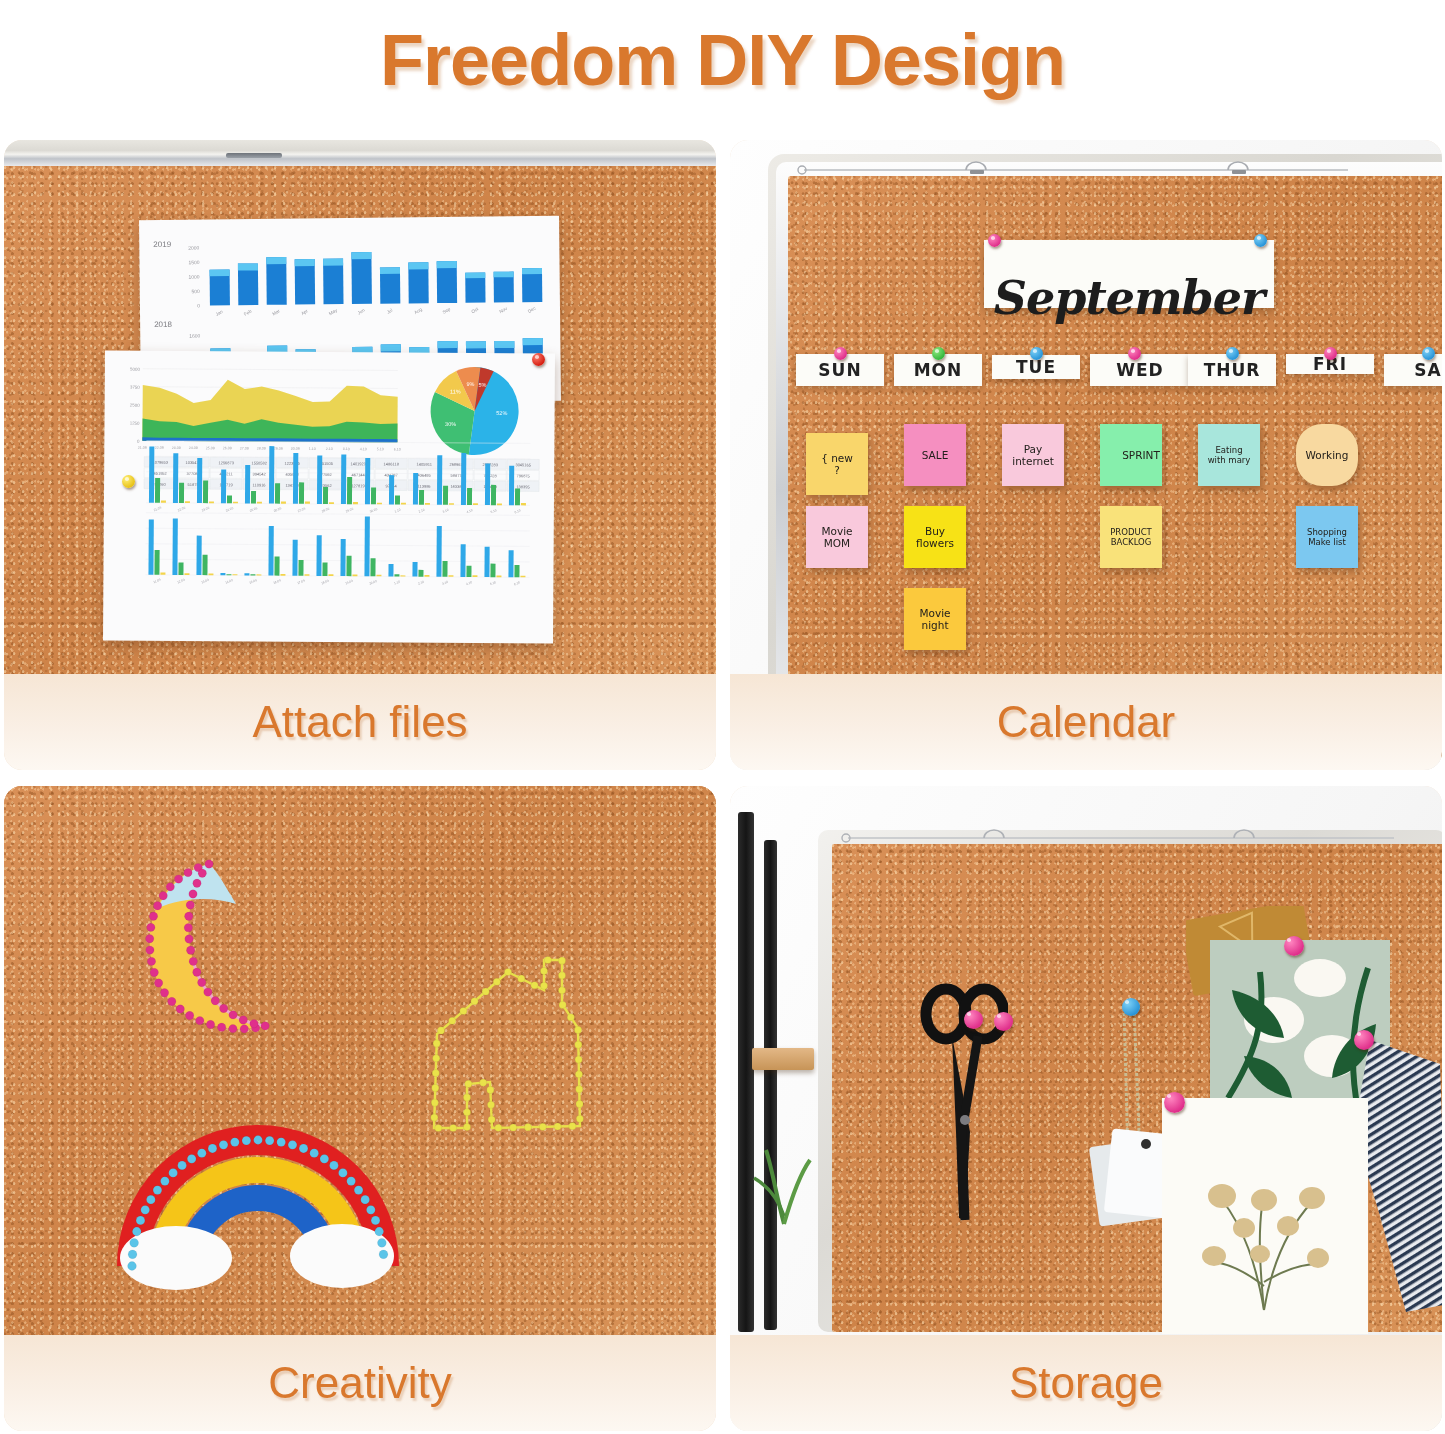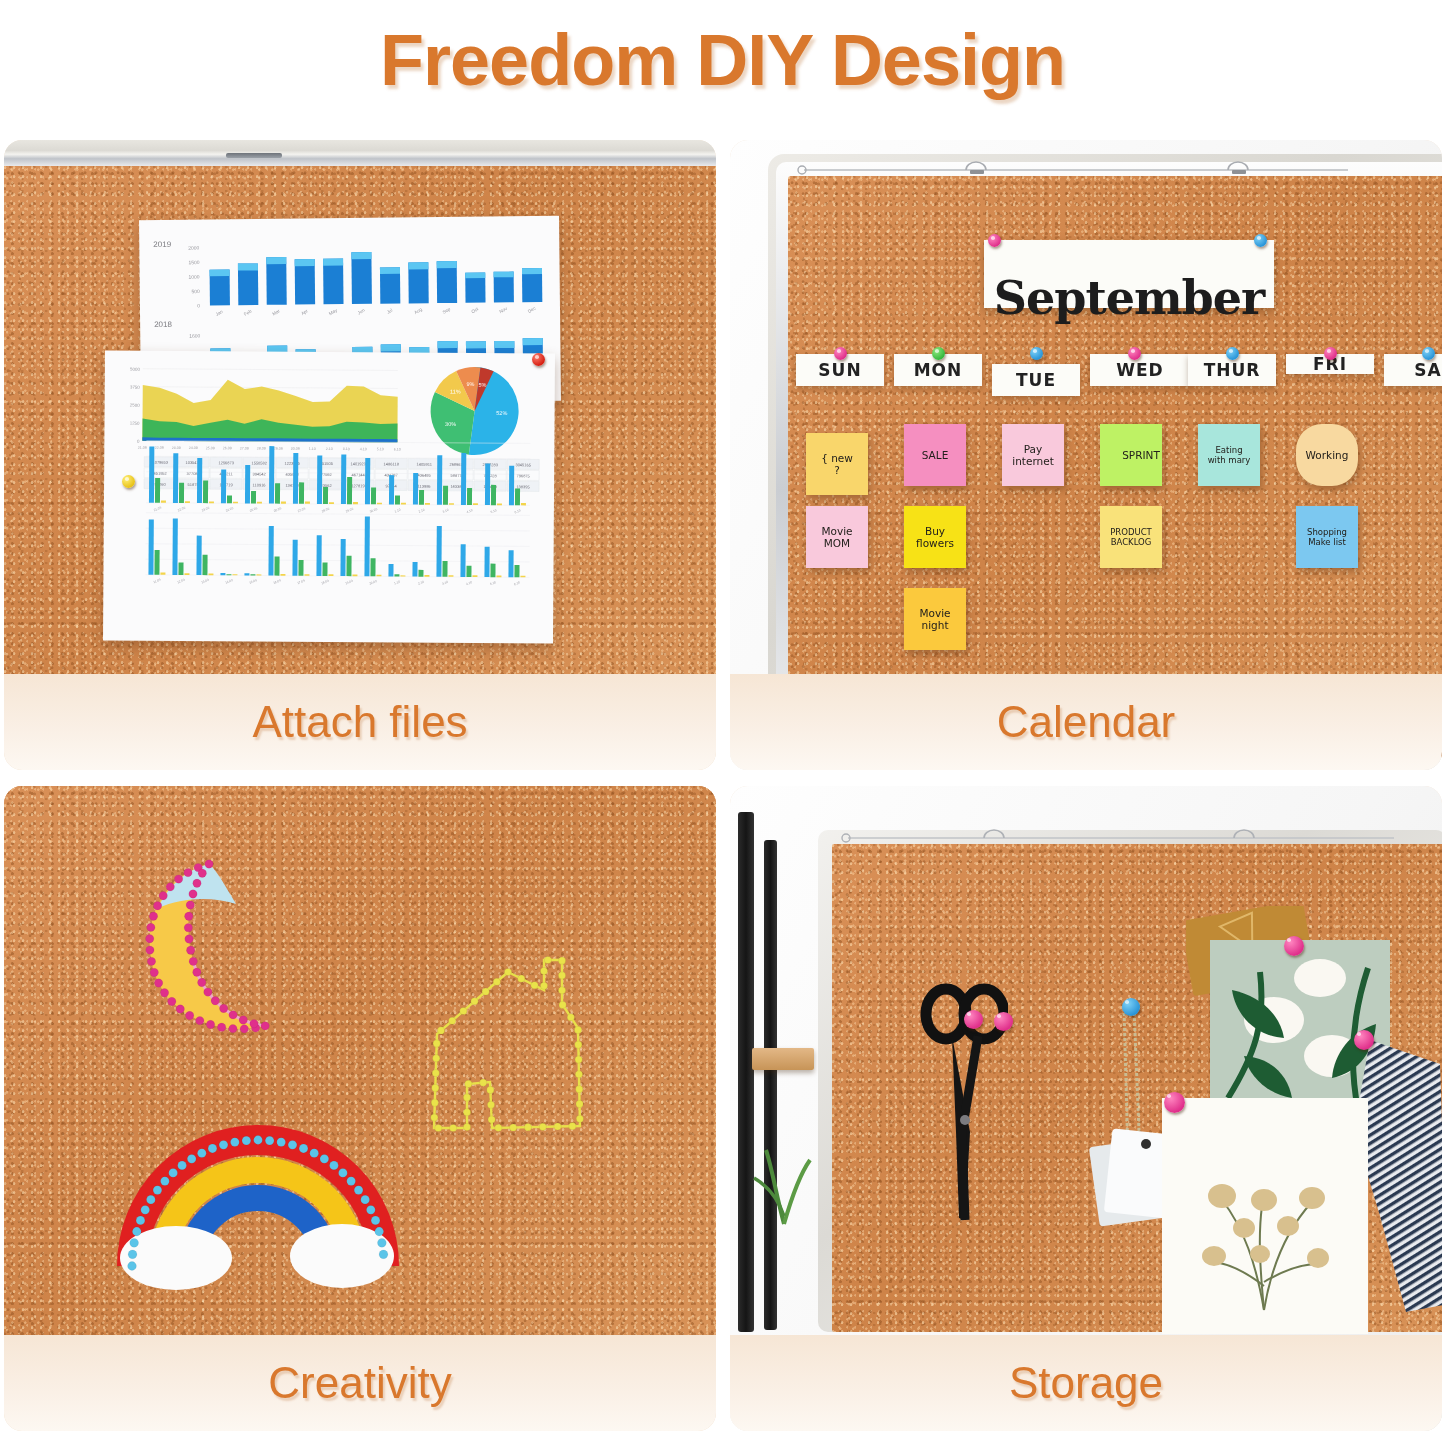--- a/index.html
+++ b/index.html
@@ -91,21 +91,21 @@
   .pin.red   { background: radial-gradient(circle at 33% 30%, #FF7B6B, #D61F12 70%); }
   .pin.yellow{ background: radial-gradient(circle at 33% 30%, #FFF07A, #E8C218 70%); }
 
   
   .cal-board { position:absolute; }
   .month-card {
     position:absolute; background:#FCFCF8; display:flex; align-items:center; justify-content:center;
     box-shadow: 0 4px 9px rgba(80,45,15,.35);
   }
   .month-text {
-    font-size:46px; color:#1d1d1d; font-weight:bold;
+    font-size:46px; color:#1d1d1d; font-style:italic; font-weight:bold;
     font-family:"DejaVu Serif", serif; letter-spacing:-1px;margin-top:48px;
   }
   .day-card {
     position:absolute; background:#FCFCF8; display:flex; align-items:center; justify-content:center;
     box-shadow: 0 3px 6px rgba(80,45,15,.32);
   }
   .day-text { font-size:17px; font-weight:bold; color:#222; font-family:"DejaVu Sans", sans-serif; letter-spacing:1px; }
 
   .note {
     position:absolute; display:flex; align-items:center; justify-content:center;
@@ -529,21 +529,21 @@
 
       <div id="dayRow">
           <div class="day-card" style="left: 8px; top: 178px; width: 88px; height: 32px;">
             <div class="day-text">SUN</div>
           </div>
           <div class="pin pink" style="left: 46px; top: 171px;"></div>
           <div class="day-card" style="left: 106px; top: 178px; width: 88px; height: 32px;">
             <div class="day-text">MON</div>
           </div>
           <div class="pin green" style="left: 144px; top: 171px;"></div>
-          <div class="day-card" style="left: 204px; top: 188px; width: 88px; height: 32px;">
+          <div class="day-card" style="left: 204px; top: 179px; width: 88px; height: 24px;">
             <div class="day-text">TUE</div>
           </div>
           <div class="pin blue" style="left: 242px; top: 171px;"></div>
           <div class="day-card" style="left: 302px; top: 178px; width: 100px; height: 32px;">
             <div class="day-text">WED</div>
           </div>
           <div class="pin pink" style="left: 340px; top: 171px;"></div>
           <div class="day-card" style="left: 400px; top: 178px; width: 88px; height: 32px;">
             <div class="day-text">THUR</div>
           </div>
@@ -562,21 +562,21 @@
             <span style="white-space: pre-line;">{ new
 ?</span>
           </div>
           <div class="note" style="left: 116px; top: 248px; width: 62px; height: 62px; background: rgb(245, 143, 192); font-size: 10.5px;">
             <span style="white-space: pre-line;">SALE</span>
           </div>
           <div class="note" style="left: 214px; top: 248px; width: 62px; height: 62px; background: rgb(249, 201, 220); font-size: 10.5px;">
             <span style="white-space: pre-line;">Pay
 internet</span>
           </div>
-          <div class="note" style="left: 312px; top: 248px; width: 62px; height: 62px; background: #bef264; font-size: 10.5px; padding-left: 24px;">
+          <div class="note" style="left: 312px; top: 248px; width: 62px; height: 62px; background: #86efac; font-size: 10.5px; padding-left: 24px;">
             <span style="white-space: pre-line;">SPRINT</span>
           </div>
           <div class="note" style="left: 410px; top: 248px; width: 62px; height: 62px; background: rgb(168, 230, 220); font-size: 8.5px;">
             <span style="white-space: pre-line;">Eating
 with mary</span>
           </div>
           <div class="note" style="left: 508px; top: 248px; width: 62px; height: 62px; background: rgb(248, 217, 160); font-size: 10.5px; border-radius: 26px;">
             <span style="white-space: pre-line;">Working</span>
           </div>
           <div class="note" style="left: 18px; top: 330px; width: 62px; height: 62px; background: rgb(249, 201, 220); font-size: 10.5px;">

